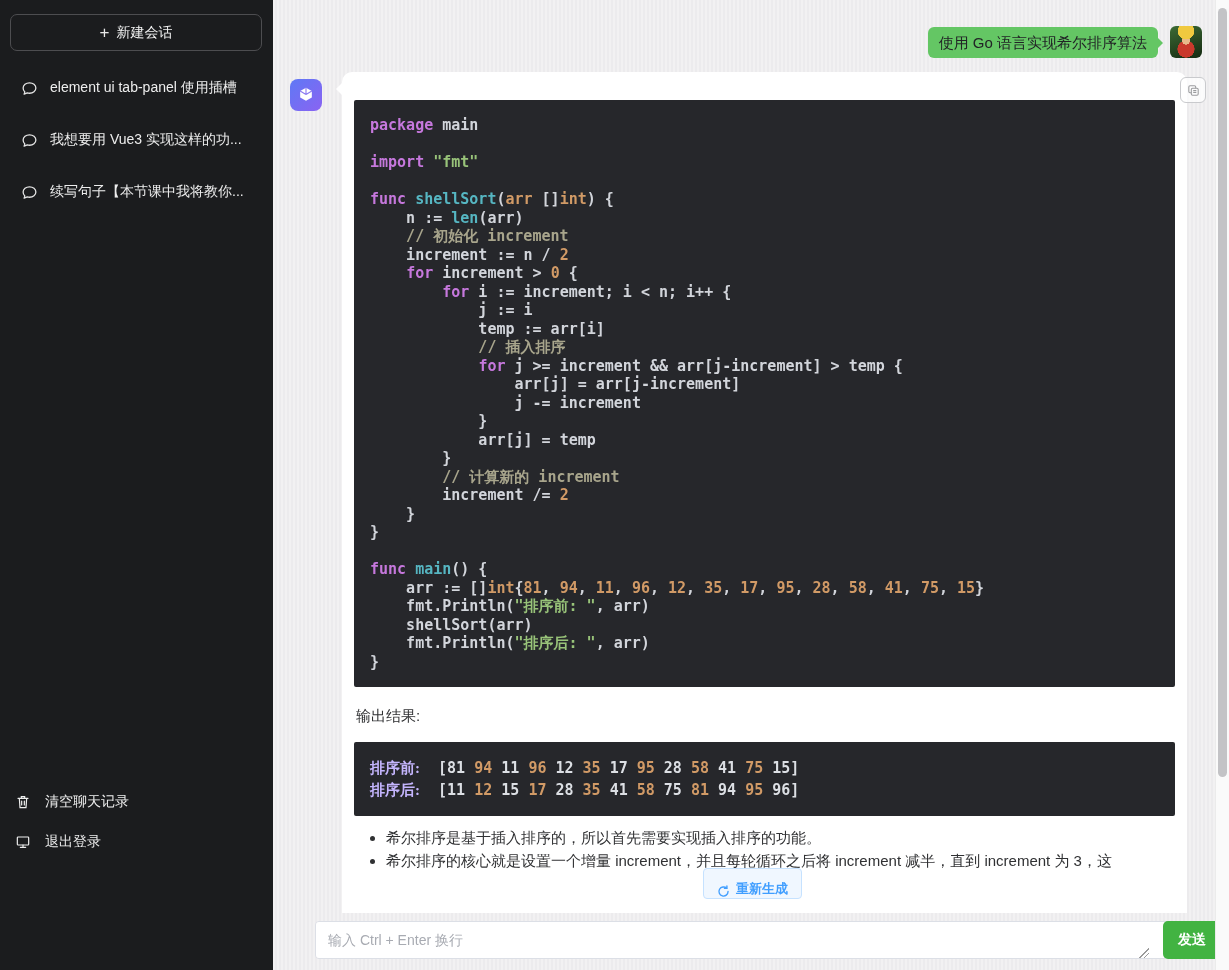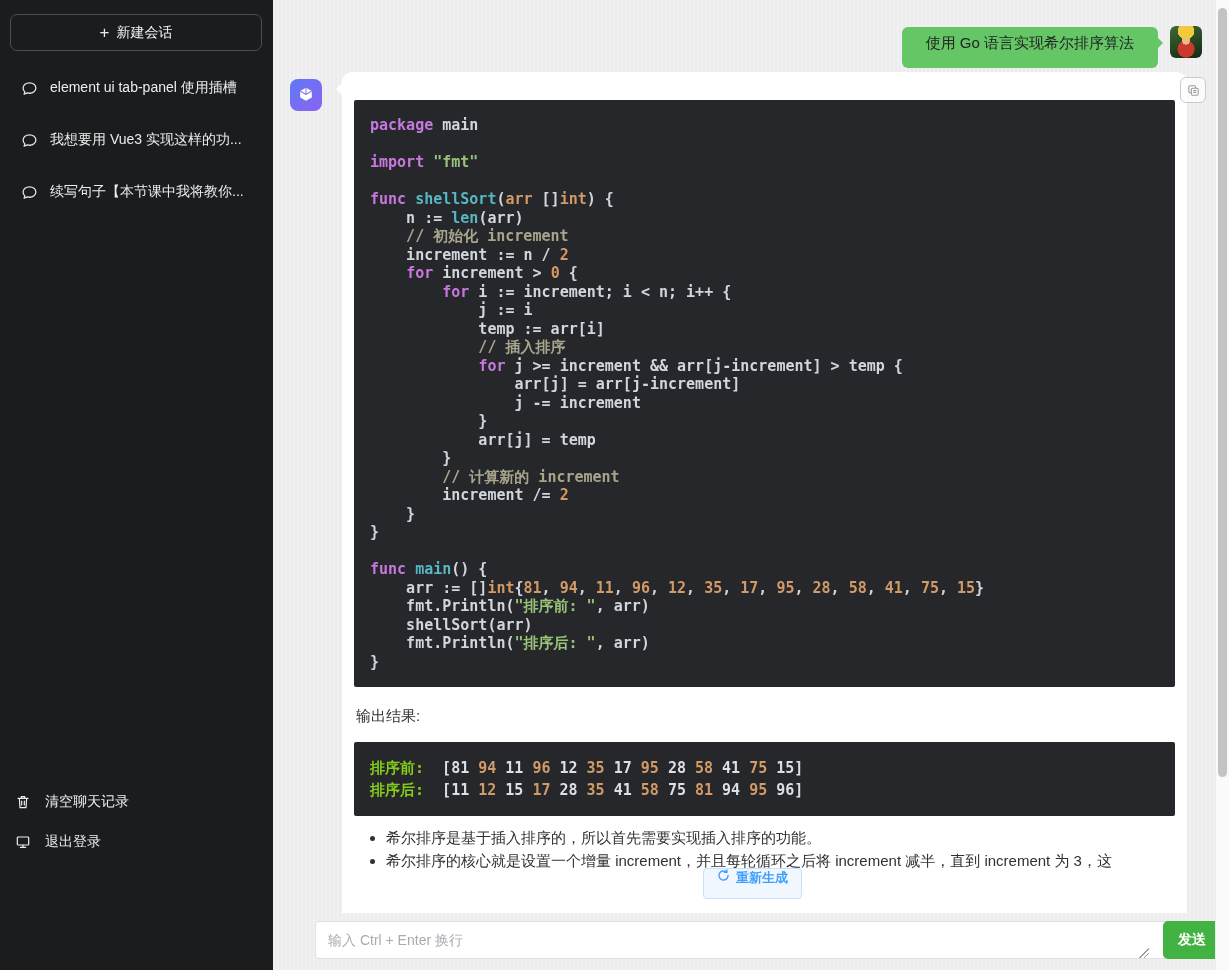--- a/index.html
+++ b/index.html
@@ -19,21 +19,21 @@
   .sidebar-footer { position:absolute; left:0; bottom:108px; width:250px; }
   .footer-item { height:40px; display:flex; align-items:center; gap:13px; padding:0 14px 0 14px; font-size:14px;
     color:#ededed; cursor:pointer; }
 
   
   .main { position:absolute; left:273px; top:0; width:956px; height:970px;
     background:repeating-linear-gradient(90deg,#f2f1f2 0px,#f2f1f2 2px,#ecebed 2px,#ecebed 4px); }
   .chat-viewport { position:absolute; left:0; top:0; width:956px; height:913px; overflow:hidden; }
 
   
-  .user-bubble { position:absolute; right:71px; top:27px; height:41px; line-height:31px; padding:0 24px;
+  .user-bubble { position:absolute; right:71px; top:27px; height:31px; line-height:31px; padding:0 11px;
     background:#64c664; border-radius:6px; color:#222426; font-size:15px; }
   .user-bubble::after { content:''; position:absolute; right:-5px; top:11px; border:5px solid transparent;
     border-left-color:#64c664; border-right:0; }
   .user-avatar { position:absolute; right:27px; top:26px; width:32px; height:32px; border-radius:6px; overflow:hidden;
     background:
       radial-gradient(circle at 50% 16%, #f0c93f 0 26%, rgba(0,0,0,0) 27%),
       radial-gradient(circle at 50% 46%, #e8b98a 0 16%, rgba(0,0,0,0) 17%),
       radial-gradient(circle at 50% 72%, #c9392c 0 30%, rgba(0,0,0,0) 31%),
       linear-gradient(160deg,#3c6b35 0%,#24431f 60%,#152a12 100%); }
 
@@ -46,31 +46,31 @@
     border-right-color:#ffffff; border-left:0; }
   .copy-btn { position:absolute; left:907px; top:77px; width:26px; height:26px; border:1px solid #c9cacd;
     border-radius:6px; background:rgba(255,255,255,.75); display:flex; align-items:center; justify-content:center; cursor:pointer; }
 
   
   .code-block { width:100%; background:#26272b; border-radius:2px; padding:16px; font-family:"DejaVu Sans Mono",monospace;
     font-size:15px; font-weight:bold; line-height:18.5px; white-space:pre; overflow:hidden; }
   .cline { min-height:18.5px; }
   .tk-k{color:#c678dd;} .tk-f{color:#56b6c2;} .tk-n{color:#d19a66;} .tk-s{color:#98c379;}
   .tk-c{color:#a8a58c;} .tk-p{color:#d2d5db;}
-  .tk-w{color:#84cc16;} .tk-t{color:#dcdfe4;} .tk-o{color:#d19a66;}
+  .tk-w{color:#c4b5fd;font-family:Liberation Serif, serif;} .tk-t{color:#dcdfe4;} .tk-o{color:#d19a66;}
 
   .md-label { margin:20px 0 0 2px; font-size:15px; color:#303133; }
   .console { margin-top:16px; width:100%; background:#26272b; border-radius:2px; padding:15px 16px;
     font-family:"DejaVu Sans Mono",monospace; font-size:15px; font-weight:bold; line-height:22px; white-space:pre; }
   .notes-list { margin:10px 0 0 0; padding-left:32px; }
   .notes-list li { font-size:15px; color:#303133; line-height:23px; }
 
   .regen-btn { position:absolute; left:430px; top:868px; height:31px; padding:0 13px; background:#f0f7ff;
     border:1px solid #c6e2ff; border-radius:4px; color:#409eff; font-size:13px; font-weight:bold;
-    display:flex; align-items:flex-start; gap:6px; cursor:pointer; z-index:6; }
+    display:flex; align-items:flex-end; gap:6px; cursor:pointer; z-index:6; }
 
   
   .composer-input { position:absolute; left:10px; top:921px; width:870px; height:38px; border:1px solid #dcdfe6;
     border-radius:4px; background:#fff; font-family:"Liberation Sans",sans-serif; font-size:14px; color:#303133;
     padding:10px 12px; resize:none; outline:none;margin-left:32px; }
   .composer-input::placeholder { color:#a8abb2; }
   .resize-handle { position:absolute; left:866px; top:948px; width:10px; height:10px; z-index:4;
     background:linear-gradient(135deg,transparent 0 50%,#9b9b9b 50% 56%,transparent 56% 72%,#9b9b9b 72% 78%,transparent 78%); }
   .send-btn { position:absolute; left:890px; top:921px; width:58px; height:38px; background:#42b342; border:none;
     border-radius:5px; color:#fff; font-size:14px; font-weight:bold; cursor:pointer; }

